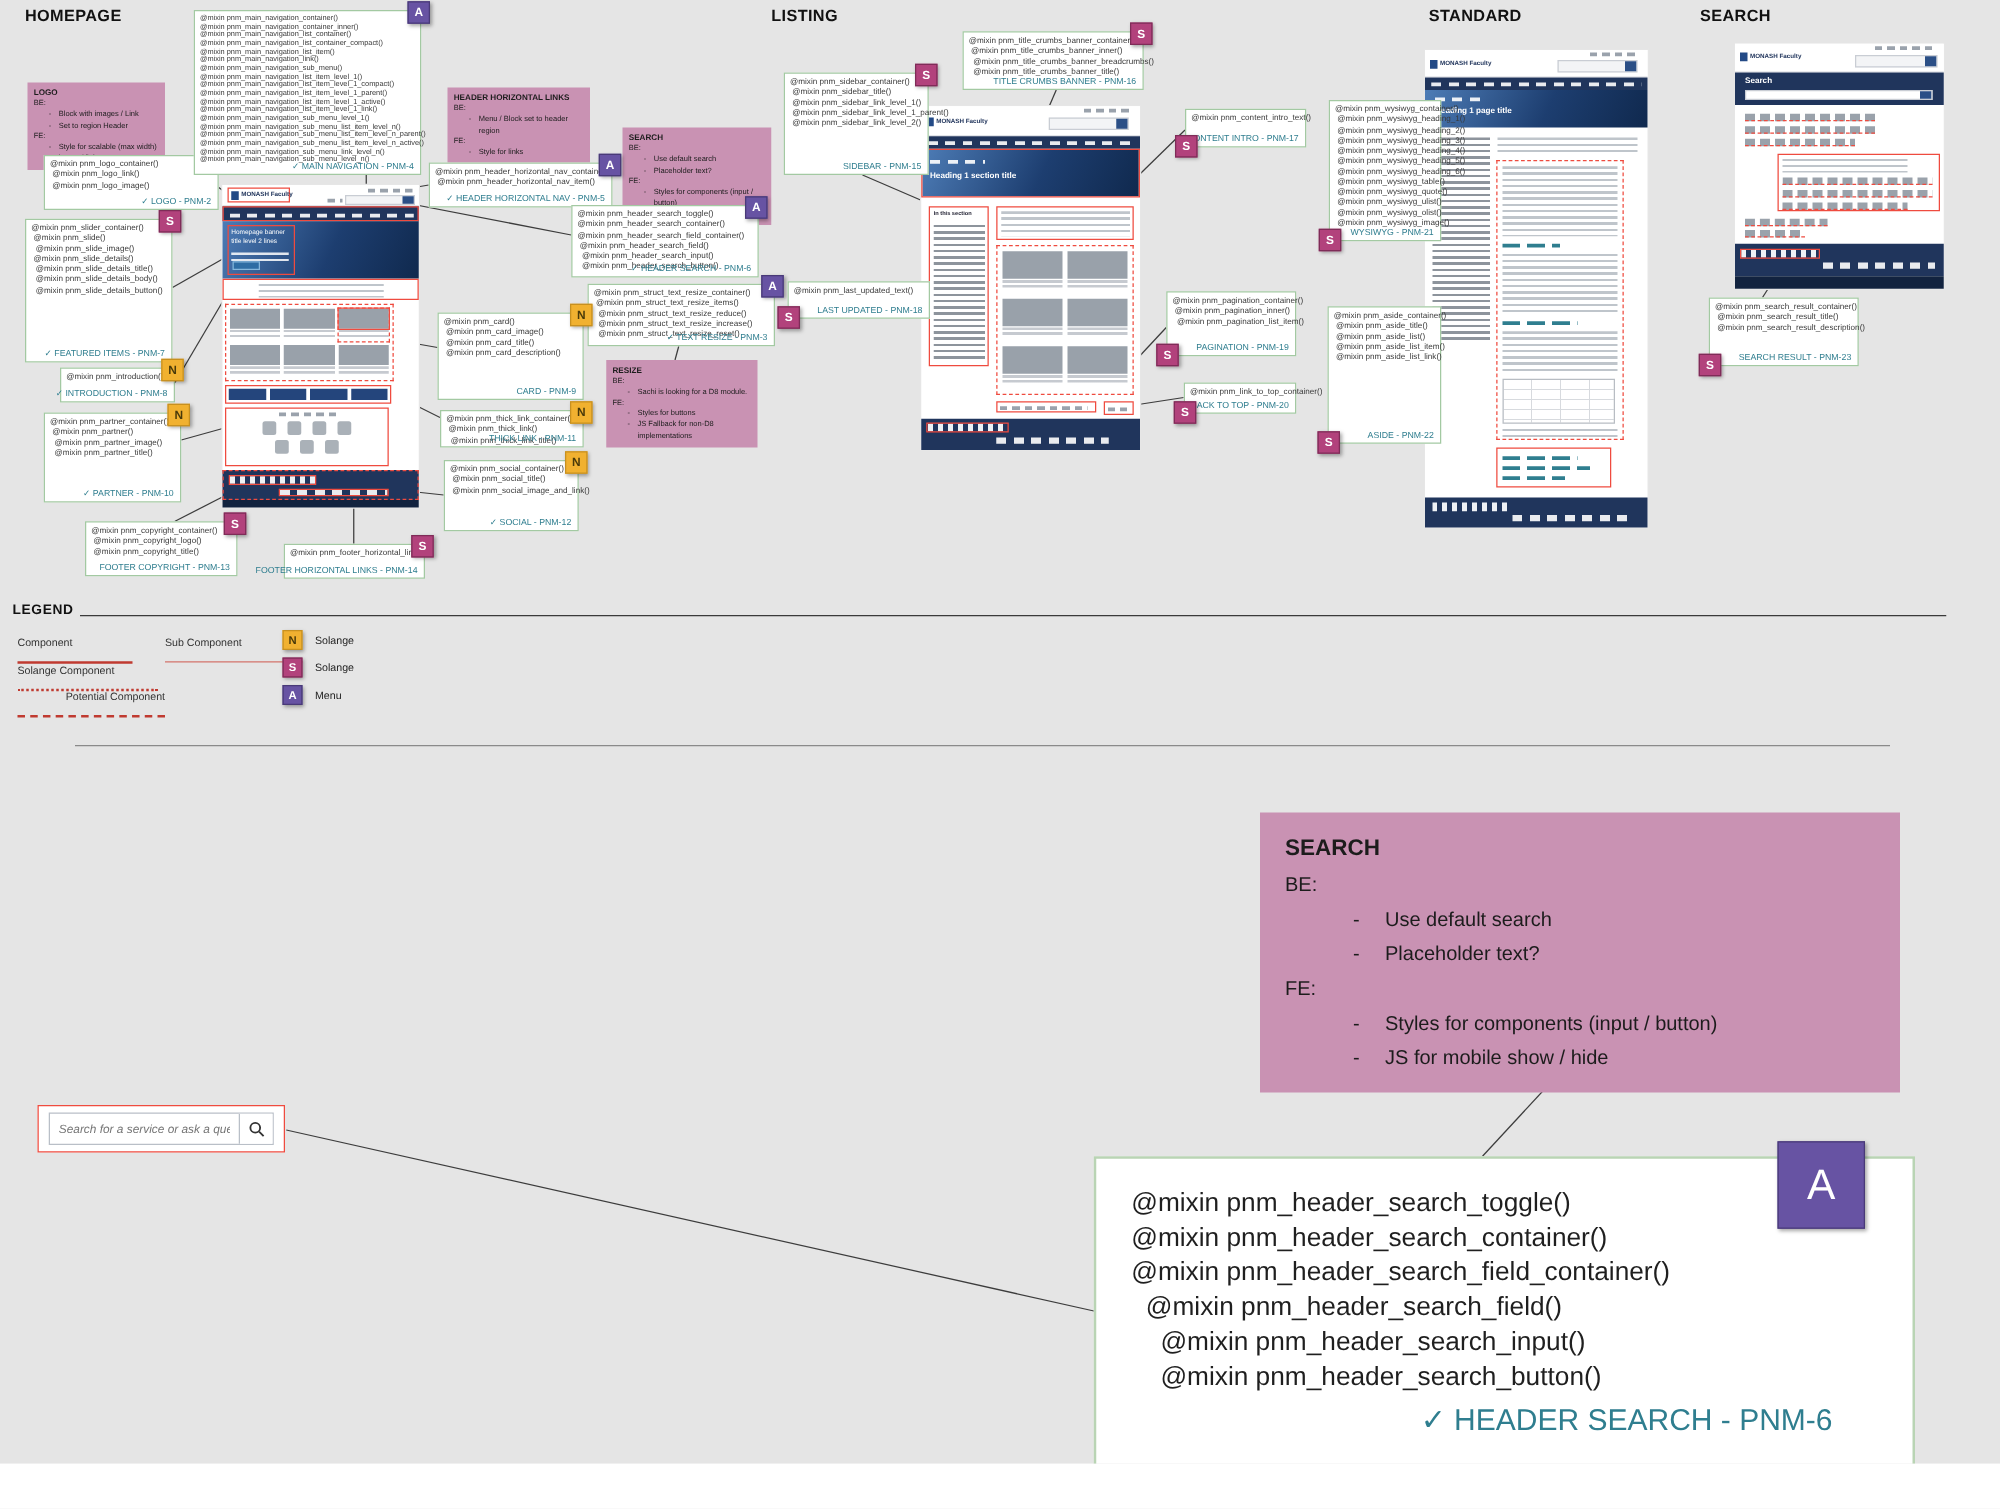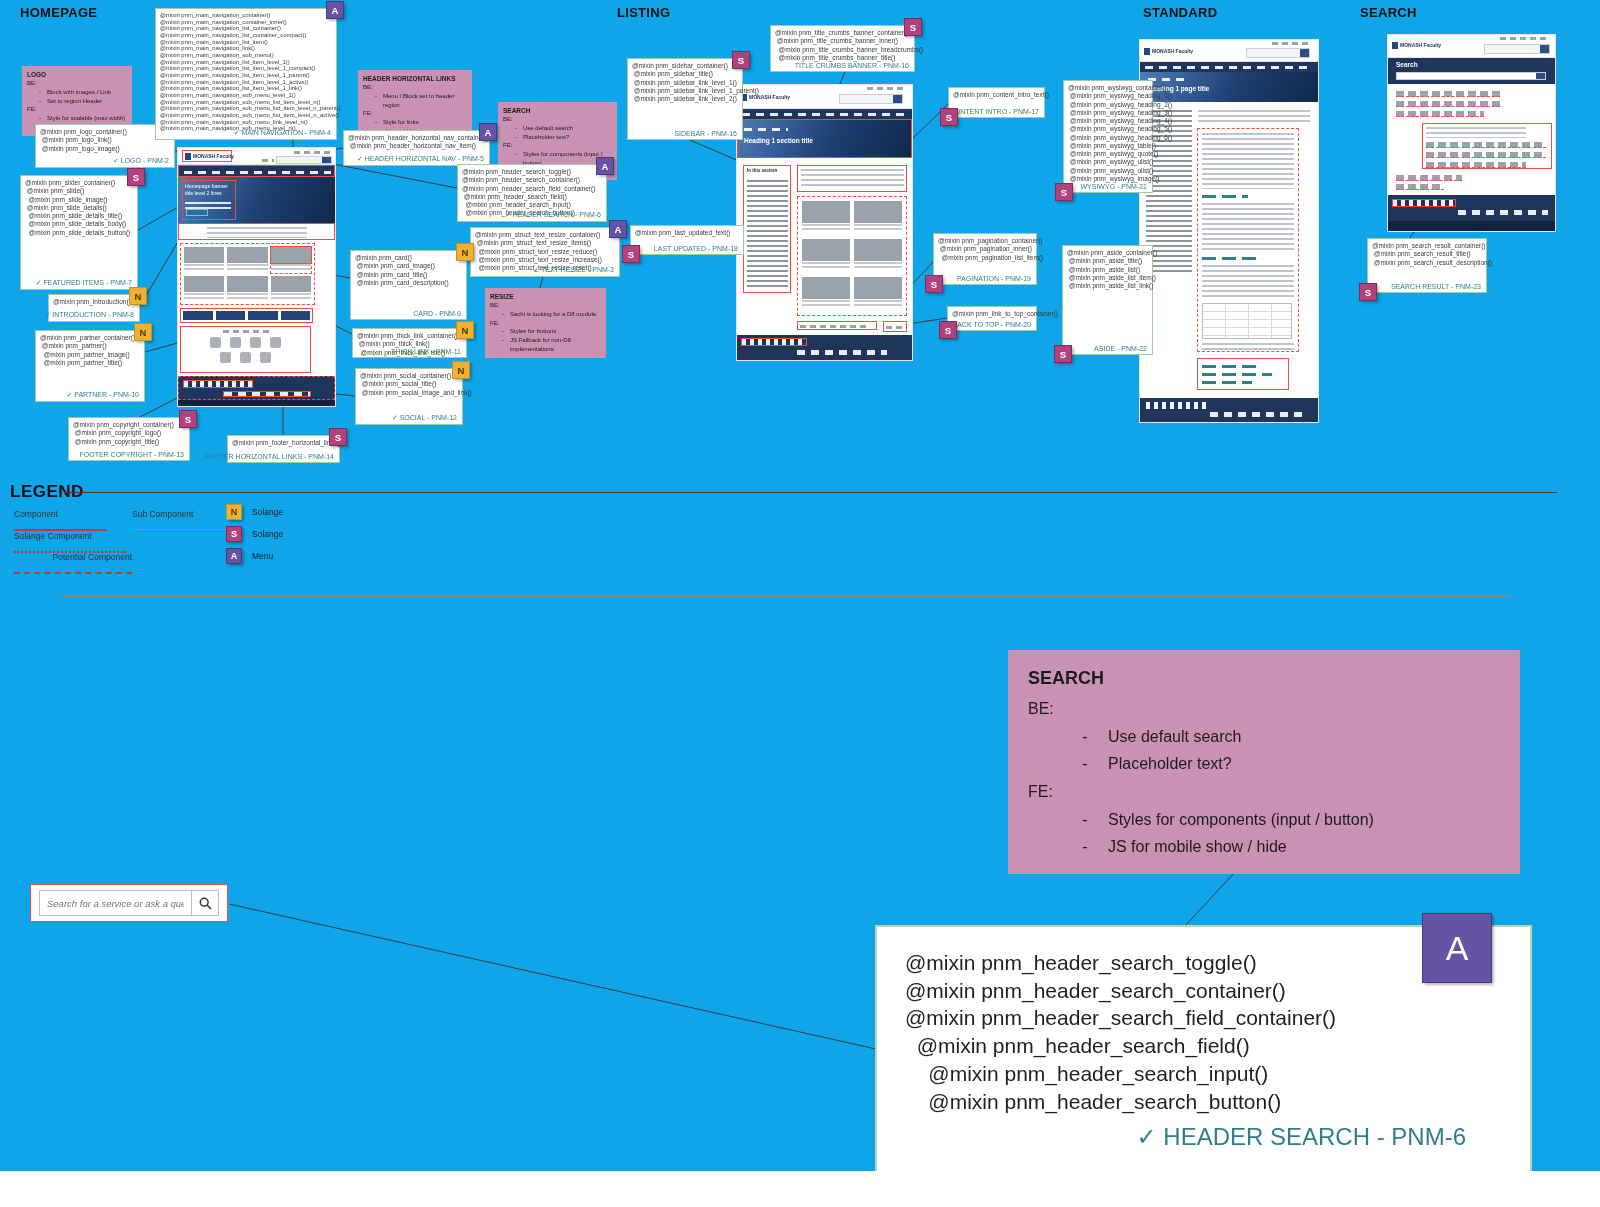--- a/index.html
+++ b/index.html
@@ -1,16 +1,16 @@
 <!DOCTYPE html>
 <html><head>
 <meta charset="utf-8">
 <style>
   html,body{margin:0;padding:0;background:#fff;font-family:"Liberation Sans",sans-serif;}
-  .canvas{position:relative;width:1600px;height:1171px;background:#0ea5e9;overflow:hidden;}
+  .canvas{position:relative;width:1600px;height:1171px;background:#e5e5e5;overflow:hidden;}
   #connectors{position:absolute;left:0;top:0;width:1600px;height:1207px;z-index:1;pointer-events:none;}
   #connectors line{stroke:#3c3c3c;stroke-width:1;}
   .section-label{position:absolute;font-size:13px;font-weight:bold;color:#111;z-index:2;letter-spacing:.3px;}
 
   
   .note{position:absolute;box-sizing:border-box;background:#c992b3;color:#1c1c1c;padding:4px 5px;font-size:6px;line-height:1.45;z-index:2;}
   .note-title{font-weight:bold;font-size:6.5px;}
   .nb{display:flex;padding-left:6px;}
   .nb .d{width:14px;flex:none;text-align:center;}
   .nb .t{flex:1;}
@@ -34,21 +34,21 @@
   .badge.n{background:#f1b130;color:#4a3a0a;border:1px solid #c79020;}
   .badge.s{background:#b2427c;color:#fff;border:1px solid #7f2c58;}
   .badge.a{background:#6753a3;color:#fff;border:1px solid #493a78;}
   .badge.tr{top:-8px;right:-8px;}
   .badge.bl{bottom:-9px;left:-9px;}
   .anno-box.large .badge{width:70px;height:70px;font-size:34px;font-weight:normal;}
   .anno-box.large .badge.tr{top:-14px;right:38px;}
   .badge.inline{position:relative;top:auto;left:auto;right:auto;bottom:auto;width:16px;height:16px;font-size:9px;flex:none;}
 
   
-  .legend-heading{position:absolute;left:10px;top:482px;font-size:17px;font-weight:bold;color:#111;letter-spacing:.5px;z-index:2;}
+  .legend-heading{position:absolute;left:10px;top:482px;font-size:11px;font-weight:bold;color:#111;letter-spacing:.5px;z-index:2;}
   .rule{position:absolute;height:0;z-index:2;}
   #rule-top{left:64px;top:492px;width:1493px;border-top:1.5px solid #3a3a3a;}
   #rule-bottom{left:60px;top:596px;width:1452px;border-top:1px solid #8a8a8a;}
   .legend-item{position:absolute;font-size:8.5px;color:#333;padding-bottom:10px;z-index:2;}
   #li-component{left:14px;top:509px;width:92px;border-bottom:2px solid #c03a30;}
   #li-sub{left:132px;top:509px;width:110px;border-bottom:1px solid #d4746c;}
   #li-existing{left:14px;top:531px;width:112px;border-bottom:2px dotted #c03a30;}
   #li-potential{left:14px;top:552px;width:118px;border-bottom:2px dashed #c03a30;text-align:right;}
   .legend-person{position:absolute;display:flex;align-items:center;gap:10px;font-size:8.5px;color:#222;z-index:2;}
 

